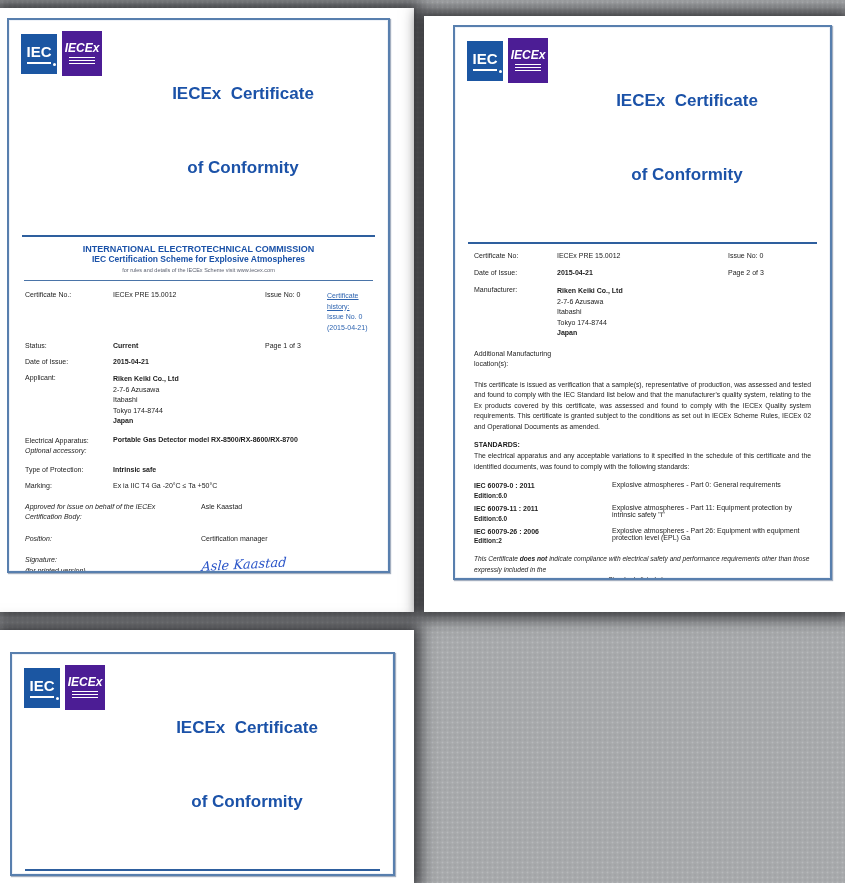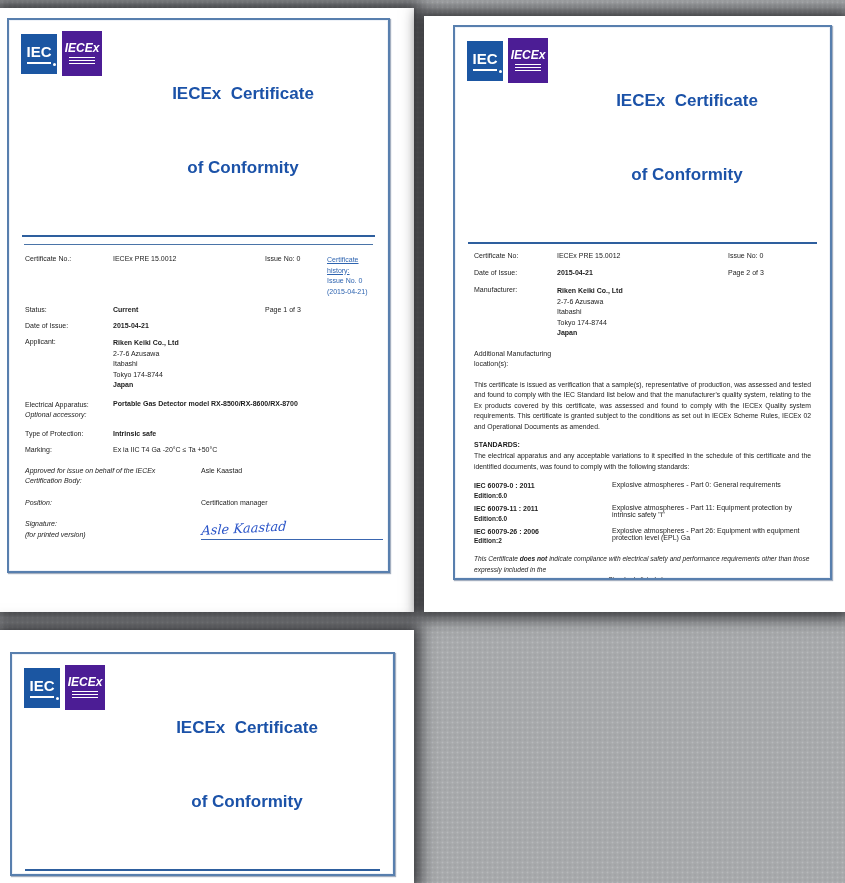--- a/index.html
+++ b/index.html
@@ -90,20 +90,25 @@
           <span class="iecex-logo-lines"></span>
         </div>
       </div>
       <div class="cert-title">
         <div>IECEx  Certificate</div>
         <div>of Conformity</div>
       </div>
     </div>
     <div class="rule-heavy"></div>
 
+    <div class="commission">
+      <div class="commission-l1">INTERNATIONAL ELECTROTECHNICAL COMMISSION</div>
+      <div class="commission-l2">IEC Certification Scheme for Explosive Atmospheres</div>
+      <div class="commission-note">for rules and details of the IECEx Scheme visit www.iecex.com</div>
+    </div>
     <div class="rule-light"></div>
 
     <div class="info">
       <div class="grid4">
         <span>Certificate No.:</span>
         <span>IECEx PRE 15.0012</span>
         <span>Issue No: 0</span>
         <span class="history linkblue">
           <span class="underline">Certificate history:</span><br>
           <span>Issue No. 0 (2015-04-21)</span>

